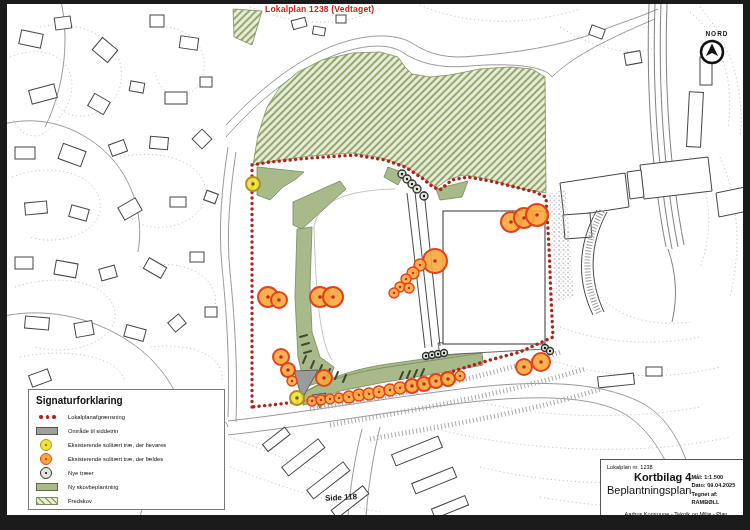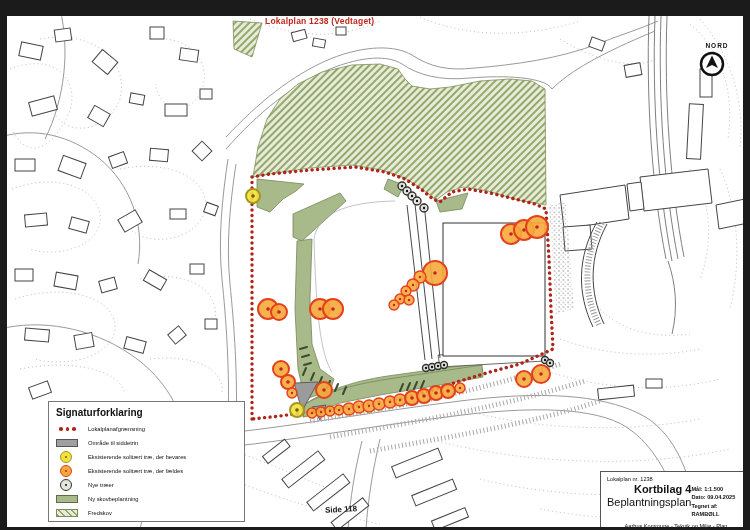--- a/index.html
+++ b/index.html
@@ -1,21 +1,21 @@
 <!DOCTYPE html>
 <html><head>
 <meta charset="utf-8">
 <style>
   html,body{margin:0;padding:0;}
   body{
     width:750px;height:530px;position:relative;background:#1b1b1b;
     font-family:"Liberation Sans", sans-serif;overflow:hidden;
   }
   .page{
-    position:absolute;left:7px;top:16px;width:736px;height:511px;
+    position:absolute;left:7px;top:4px;width:736px;height:511px;
     background:#ffffff;overflow:hidden;
   }
   svg{display:block;}
   .map-svg{position:absolute;left:-7px;top:-7px;}
 
   
   .plan-label{
     position:absolute;left:258px;top:0px;color:#c0281e;
     font-size:8.5px;font-weight:bold;letter-spacing:.2px;
   }
@@ -23,21 +23,21 @@
     position:absolute;left:318px;top:489px;color:#222;
     font-size:8px;font-weight:bold;transform:rotate(-3deg);
   }
   .north{position:absolute;left:690px;top:26px;width:40px;text-align:center;}
   .north .nord-txt{font-size:6.5px;font-weight:bold;letter-spacing:1px;color:#111;}
 
   
   .legend{
     position:absolute;left:21px;top:385px;width:197px;height:121px;
     background:#fff;border:1px solid #777;box-sizing:border-box;
-    padding:5px 7px 4px 7px;z-index:5;margin-left:20px;
+    padding:5px 7px 4px 7px;z-index:5;
   }
   .legend-title{font-size:10px;font-weight:bold;color:#111;margin:0 0 4px 0;}
   .legend-row{display:flex;align-items:center;height:14px;}
   .legend-sym{width:26px;display:flex;align-items:center;justify-content:flex-start;flex:0 0 26px;}
   .legend-label{font-size:5.8px;color:#111;margin-left:6px;white-space:nowrap;}
   .sym-red-dots{display:flex;gap:3px;margin-left:3px;}
   .sym-red-dots i{width:3.5px;height:3.5px;border-radius:50%;background:#b02318;display:block;}
   .sym-rect{width:22px;height:8px;border:1px solid #555;box-sizing:border-box;}
   .sym-gray-rect{background:#a0a0a0;}
   .sym-green-rect{background:#a9ba8a;border-color:#5d6b47;}

